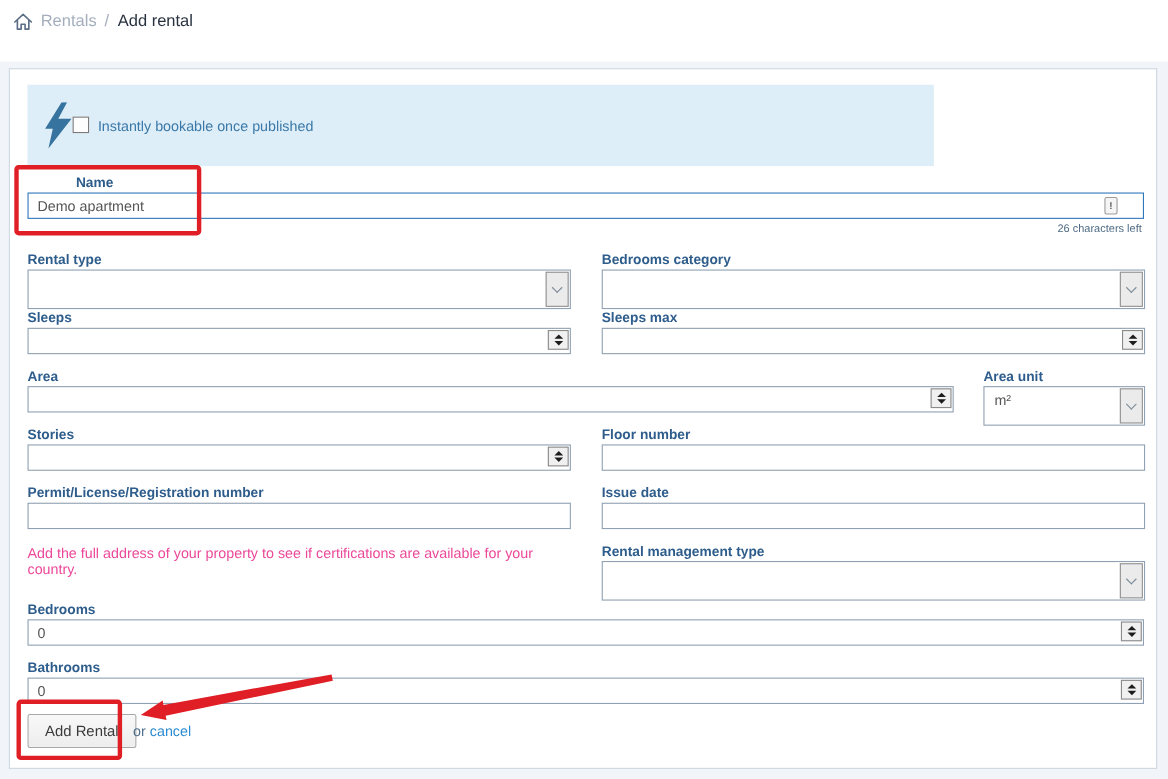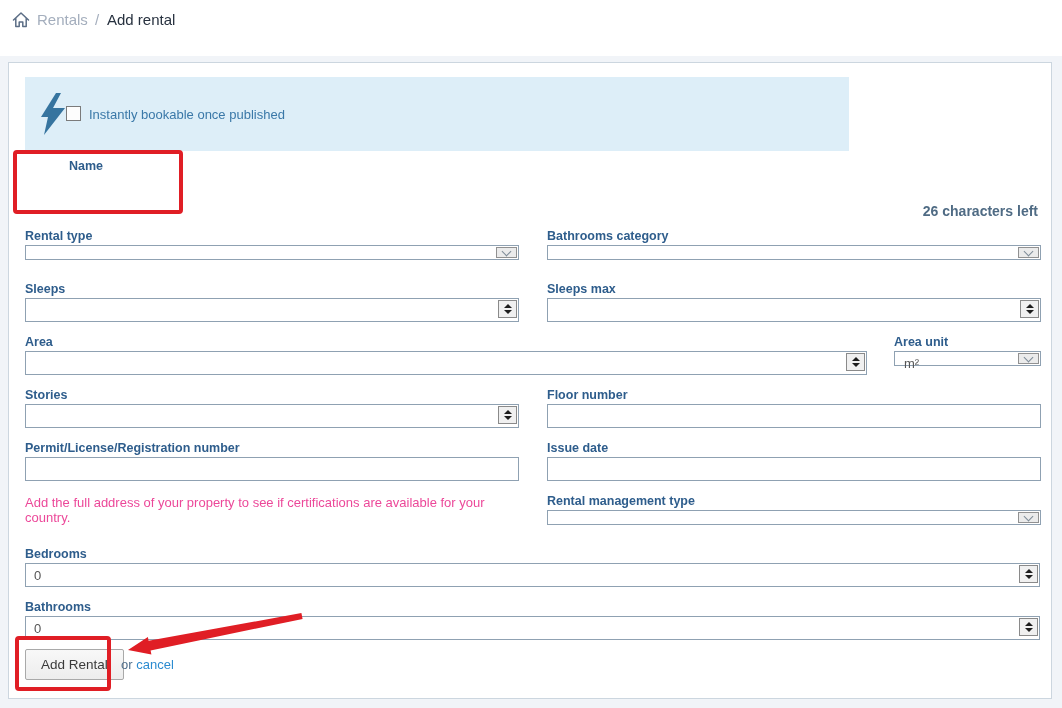--- a/index.html
+++ b/index.html
@@ -38,21 +38,21 @@
     position:absolute; font-size:12.5px; font-weight:bold; color:#2e5d8c;
     white-space:nowrap;
   }
   .ctrl { position:absolute; height:24px; }
   .tinput {
     width:100%; height:24px; border:1px solid #8fa1b2; background:#fff;
     font-family:inherit; font-size:13px; color:#555; padding:0 8px; outline:none;
   }
   .tinput.focused { border-color:#2e77bb; }
   .selectbox {
-    position:relative; width:100%; height:15px; border:1px solid #8fa1b2;
+    position:relative; width:100%; height:36px; border:1px solid #8fa1b2;
     background:#fff; cursor:pointer;
   }
   .sel-value {
     position:absolute; left:9px; top:4px; font-size:13px; color:#555;
   }
   .sel-btn {
     position:absolute; top:1px; right:1px; bottom:1px; width:21px;
     background:#ebebeb; border:1px solid #919191;
     display:flex; align-items:center; justify-content:center; cursor:pointer;
   }
@@ -67,21 +67,21 @@
     gap:2px; cursor:pointer;
   }
   .tri-up { width:0; height:0; border-left:4px solid transparent; border-right:4px solid transparent; border-bottom:4px solid #1d1d1d; }
   .tri-dn { width:0; height:0; border-left:4px solid transparent; border-right:4px solid transparent; border-top:4px solid #1d1d1d; }
   .valicon {
     position:absolute; top:4px; right:24px; width:12px; height:16px;
     border:1px solid #9b9b9b; border-radius:2px; background:#f5f5f5;
     font-size:9px; color:#5d5d5d; text-align:center; line-height:14px; font-weight:bold;
   }
   .counter {
-    position:absolute; right:13px; top:140px; font-size:14px; color:#4f6b84;font-weight:bold;
+    position:absolute; right:13px; top:140px; font-size:10px; color:#4f6b84;
   }
   .helptext {
     position:absolute; left:16px; top:432px; width:500px; font-size:13px; color:#ec4899;
   }
   .btn {
     position:absolute; left:16px; top:586px; height:31px; padding:0 15px;
     background:linear-gradient(#f8f8f8,#ededed); border:1px solid #a9a9a9;
     border-radius:2px; font-family:inherit; font-size:13.5px; color:#3a3a3a; cursor:pointer;
   }
   .orcancel { position:absolute; left:112px; top:594px; font-size:13px; }
@@ -108,32 +108,36 @@
 
   <div class="banner">
     <svg style="position:absolute;left:14px;top:16px;" width="28" height="42" viewBox="0 0 28 42">
       <polygon points="17,0 2,24 9,24 5,42 26,15 14,15 22,0" fill="#36749f"></polygon>
     </svg>
     <span class="cbx"></span>
     <span class="banner-label">Instantly bookable once published</span>
   </div>
 
   <div class="flabel" style="left:16px;top:96px;padding-left:44px;">Name</div>
+  <div class="ctrl" style="left:16px;top:112px;width:1015px;">
+    <input class="tinput focused" type="text" value="Demo apartment" style="">
+    <span class="valicon">!</span>
+  </div>
   <div class="counter">26 characters left</div>
 
   <div class="flabel" style="left:16px;top:166px;">Rental type</div>
   <div class="ctrl" style="left:16px;top:182px;width:494px;">
     <div class="selectbox">
       <span class="sel-value"></span>
       <span class="sel-btn">
           <span class="chev"></span>
         </span>
     </div>
   </div>
-  <div class="flabel" style="left:538px;top:166px;">Bathrooms category</div>
+  <div class="flabel" style="left:538px;top:166px;">Bedrooms category</div>
   <div class="ctrl" style="left:538px;top:182px;width:494px;">
     <div class="selectbox">
       <span class="sel-value"></span>
       <span class="sel-btn">
           <span class="chev"></span>
         </span>
     </div>
   </div>
 
   <div class="flabel" style="left:16px;top:219px;">Sleeps</div>

